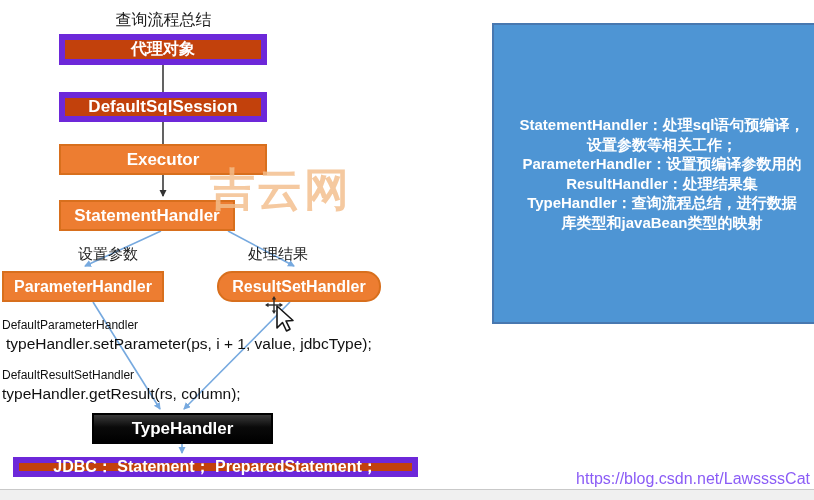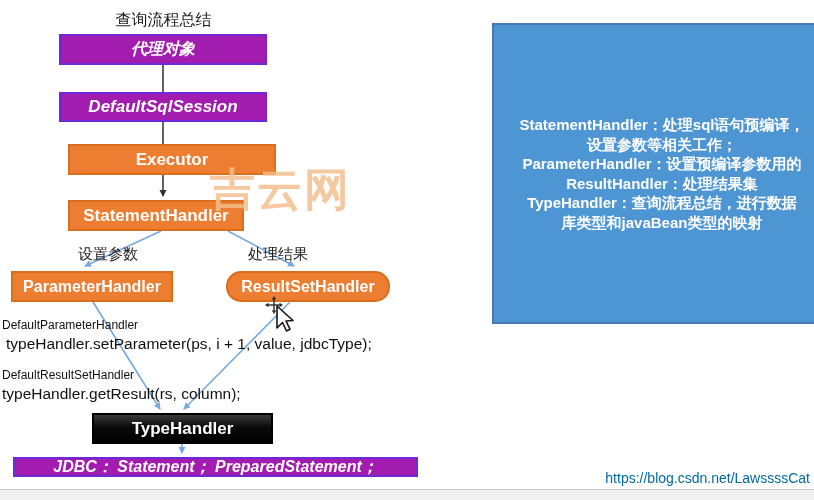--- a/index.html
+++ b/index.html
@@ -7,22 +7,22 @@
     width:814px;height:500px;position:relative;overflow:hidden;
     background:#ffffff;
     font-family:"Liberation Sans","DejaVu Sans",sans-serif;
   }
   .node{
     position:absolute;z-index:2;
     display:flex;align-items:center;justify-content:center;
     color:#ffffff;font-weight:700;font-size:16px;
     box-sizing:border-box;white-space:nowrap;
   }
-  .node-blue{background:#a21caf;border:2px solid #6d28d9;font-style:italic;}
-  .node-orange{background:#ED7D31;border:2px solid #D86F1D;margin-left:9px;}
+  .node-blue{background:#c2410c;border:6px solid #6d28d9;}
+  .node-orange{background:#ED7D31;border:2px solid #D86F1D;}
   .node-black{background:linear-gradient(180deg,#3a3a3a 0%,#0a0a0a 45%,#000 100%);border:2px solid #000;}
   .title{
     position:absolute;z-index:2;color:#1c1c1c;font-size:16px;font-weight:400;
     text-align:center;white-space:nowrap;
   }
   .edge-label{
     position:absolute;z-index:3;color:#202020;font-size:15px;white-space:nowrap;
   }
   .code-note{position:absolute;z-index:3;color:#101010;white-space:nowrap;}
   .code-note .h{font-size:12px;}
@@ -41,21 +41,21 @@
     position:absolute;left:210px;top:160px;z-index:4;
     font-size:45px;font-weight:700;letter-spacing:2px;
     color:#F3BE8C;opacity:0.82;white-space:nowrap;
   }
   .bottom-strip{
     position:absolute;left:0;top:489px;width:814px;height:11px;z-index:1;
     background:#f0f0f0;border-top:1px solid #c9c9c9;box-sizing:border-box;
   }
   .wm-url{
     position:absolute;right:4px;top:470px;z-index:2;
-    font-size:14px;color:#0369a1;white-space:nowrap;
+    font-size:16px;color:#8b5cf6;white-space:nowrap;
   }
   .cursor{position:absolute;left:262px;top:296px;z-index:5;}
 </style>
 </head>
 <body>
 
 <svg class="svg-layer" width="460" height="500" viewBox="0 0 460 500">
   <defs>
     <marker id="arrD" markerWidth="9" markerHeight="8" refX="6" refY="3.5" orient="auto" markerUnits="userSpaceOnUse">
       <path d="M0,0 L7,3.5 L0,7 Z" fill="#333333"></path>

